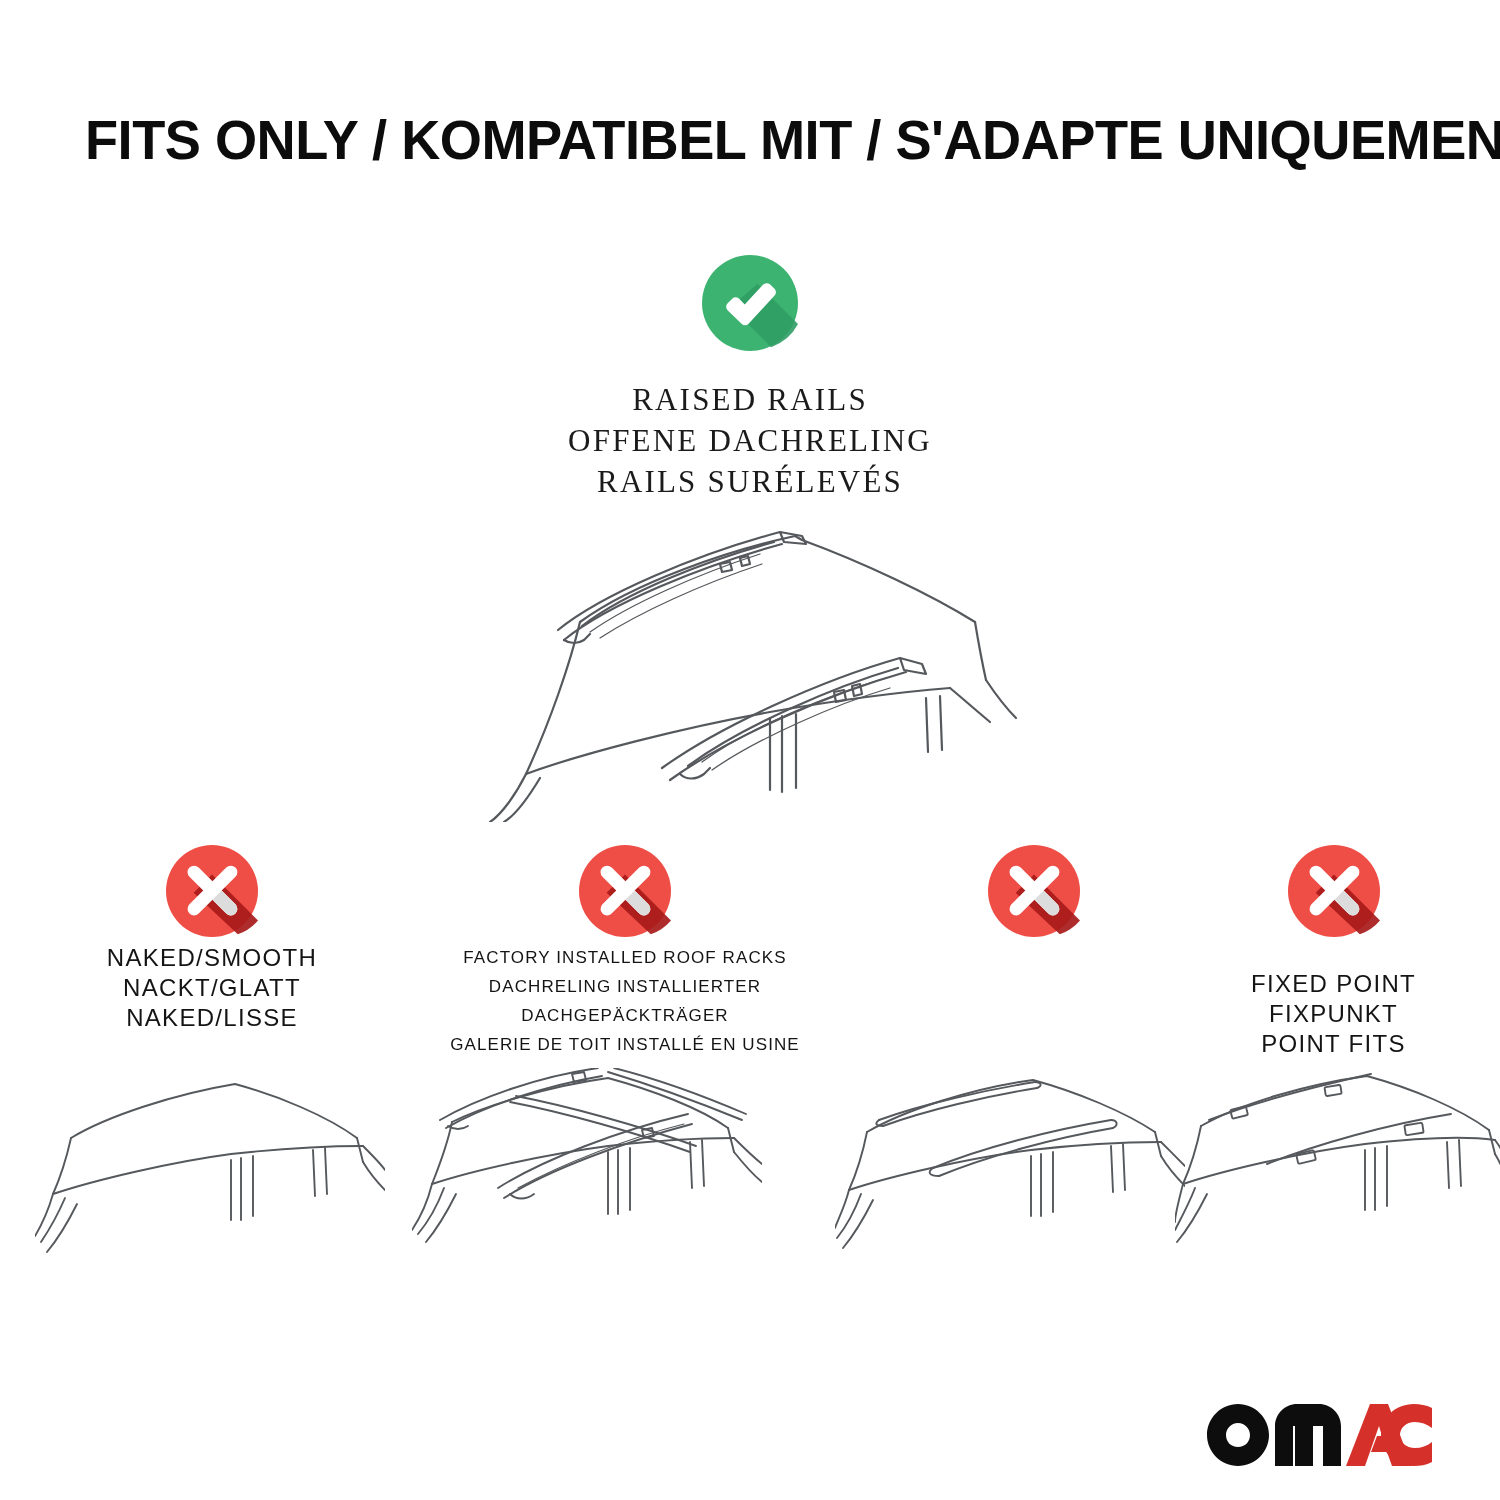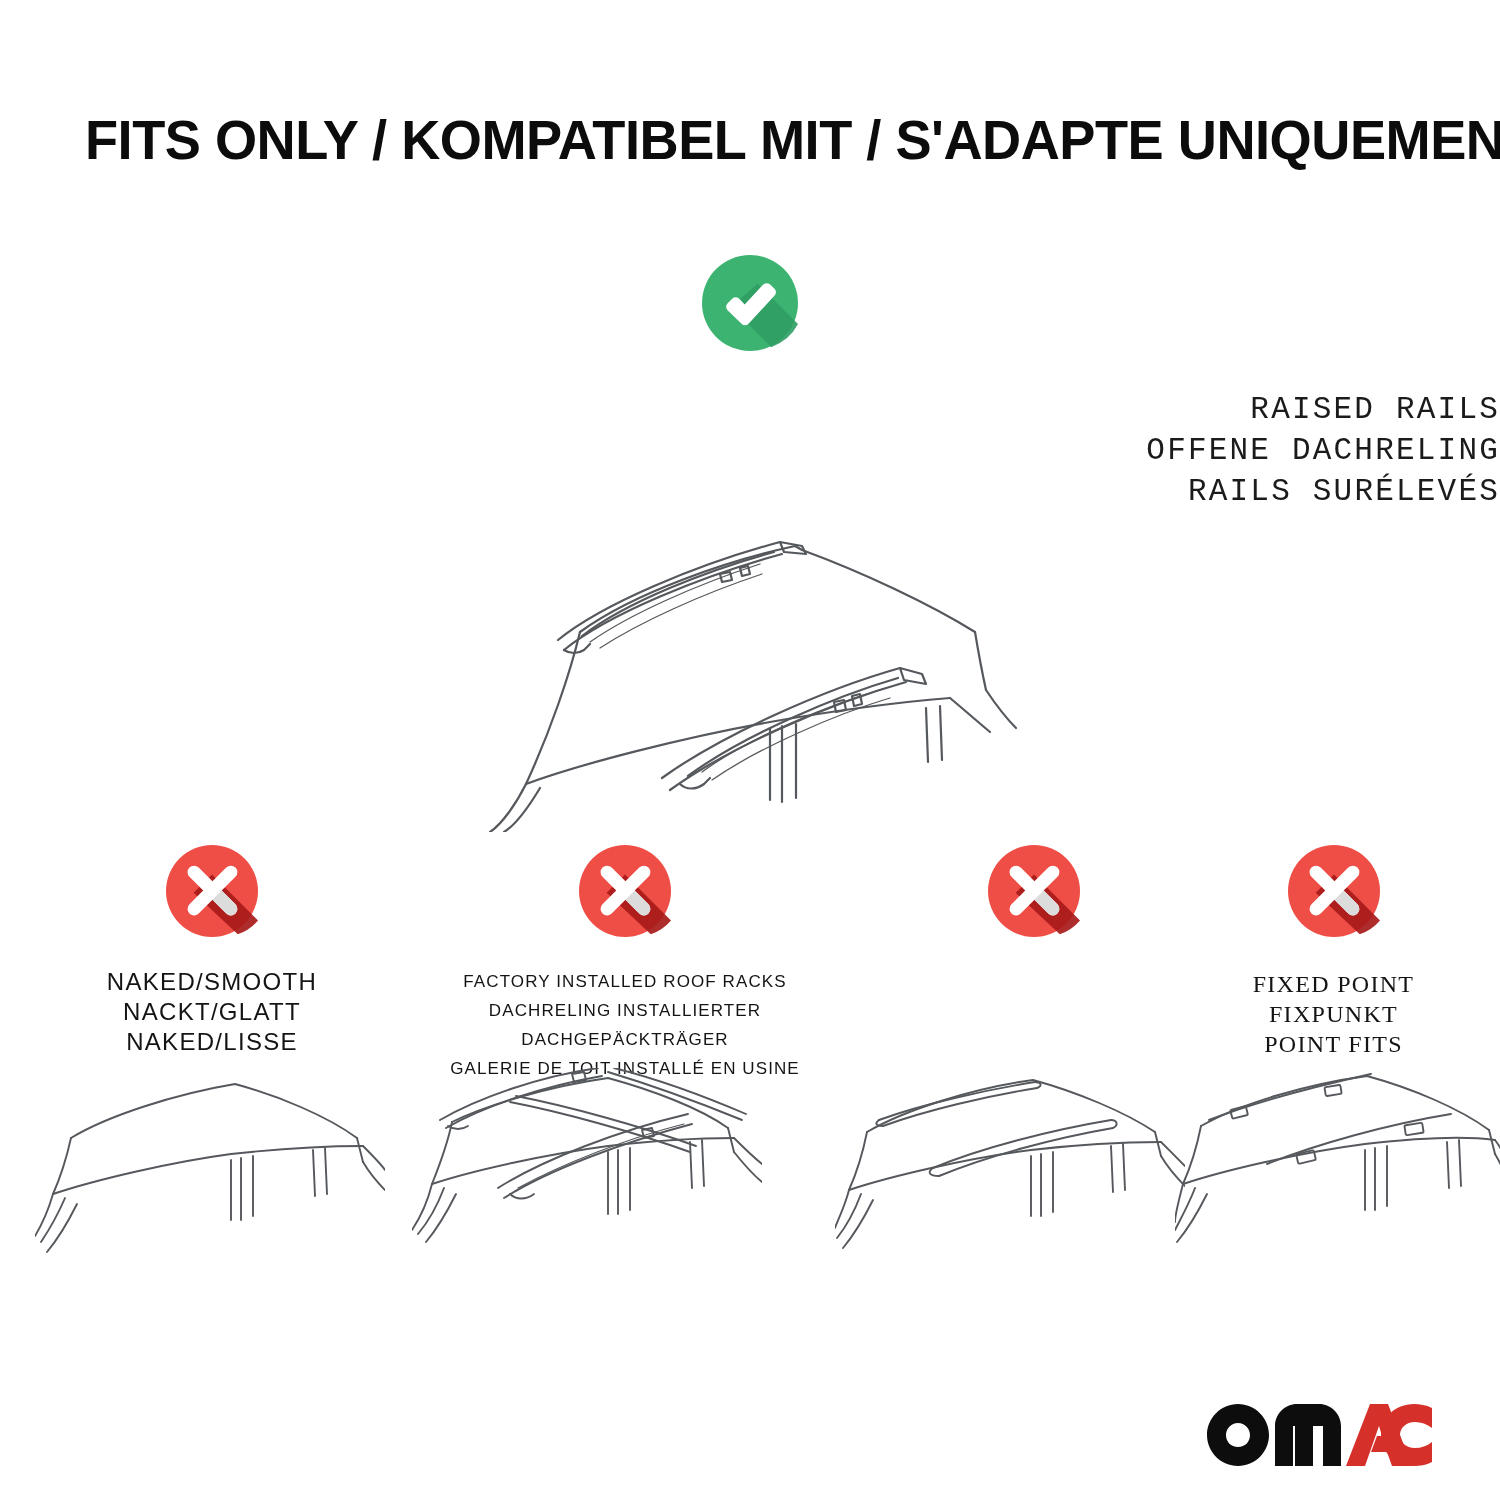--- a/index.html
+++ b/index.html
@@ -44,23 +44,23 @@
 
   .icon-badge {
     position: relative;
     width: 96px;
     height: 96px;
     margin: 0 auto;
   }
   .icon-badge svg { display: block; width: 96px; height: 96px; }
 
   .hero-labels {
-    margin-top: 38px;
-    text-align: right;
-    font-family: Liberation Mono, monospace;
+    margin-top: 28px;
+    text-align: center;
+    font-family: Liberation Serif, serif;
     font-size: 31px;
     line-height: 41px;
     letter-spacing: 2.2px;
     color: #1b1b1b;
     font-weight: 400;
   }
   .hero-labels div { white-space: nowrap; }
 
   .hero-art {
     margin-top: 20px;
@@ -77,40 +77,40 @@
     height: 270px;
   }
   .reject-col {
     position: absolute;
     top: 0;
   }
   .reject-col .icon-badge { width: 92px; height: 92px; }
   .reject-col .icon-badge svg { width: 92px; height: 92px; }
 
   .reject-labels {
-    margin-top: 30px;
+    margin-top: 6px;
     text-align: center;
     font-family: "Liberation Sans", sans-serif;
     font-size: 24px;
     line-height: 30px;
     letter-spacing: 1.3px;
     color: #141414;
     font-weight: 400;
   }
   .reject-labels div { white-space: nowrap; }
 
   
   .col-1 { left: 30px;   width: 364px; }
   .col-2 { left: 400px;  width: 450px; }
   .col-3 { left: 855px;  width: 357px; }
   .col-4 { left: 1215px; width: 237px; }
 
   .col-2 .reject-labels { font-size: 17px; line-height: 29px; letter-spacing: 1.1px; }
   .col-3 .reject-labels { margin-top: 32px; }
-  .col-4 .reject-labels { margin-top: 32px; font-family: Liberation Serif, serif; }
+  .col-4 .reject-labels { margin-top: 32px; }
 
   
   .art-row {
     position: absolute;
     left: 0;
     top: 1068px;
     width: 1500px;
     height: 240px;
   }
   .art-slot { position: absolute; top: 0; }

